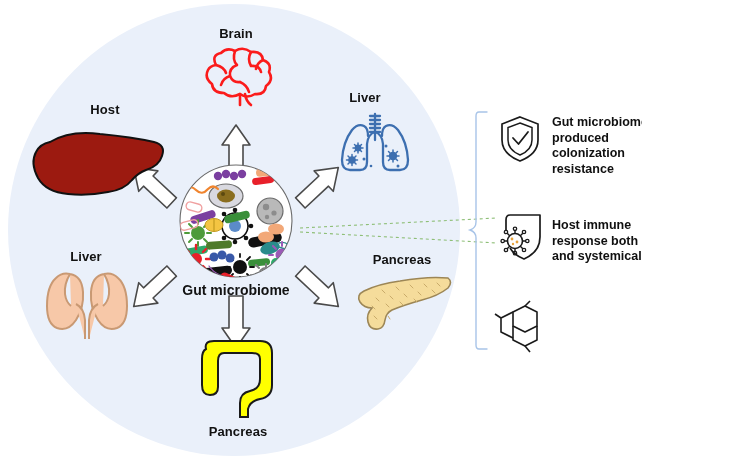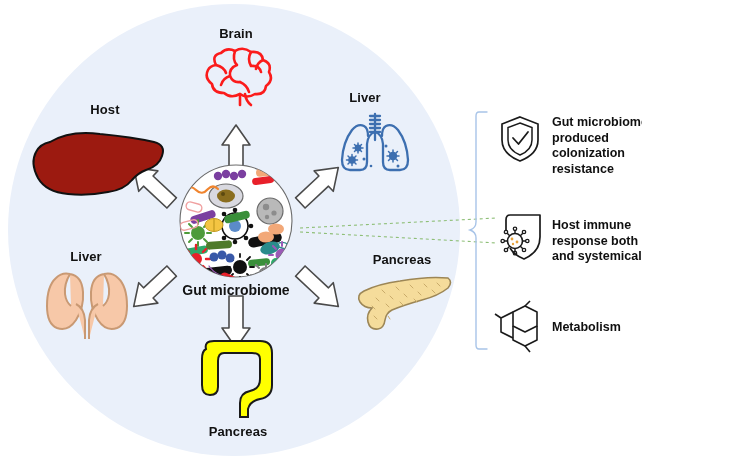--- a/index.html
+++ b/index.html
@@ -369,15 +369,14 @@
   <svg class="abs" style="left:497px;top:300px;width:52px;height:58px" viewBox="0 0 52 58">
     <g fill="none" stroke="#1a1a1a" stroke-width="1.6" stroke-linejoin="round">
       <path d="M 28 6 L 40 12 L 40 26 L 28 32 L 16 26 L 16 12 Z"></path>
       <path d="M 16 26 L 16 40 L 28 46 L 40 40 L 40 26"></path>
       <path d="M 16 12 L 4 18 L 4 32 L 16 38"></path>
       <path d="M 28 6 L 33 1"></path>
       <path d="M 4 18 L -2 14"></path>
       <path d="M 28 46 L 33 52"></path>
     </g>
   </svg>
-  <div class="abs panel-text" style="left:552px;top:320px;width:160px">Metabolism</div>
 
 </div>
 
 </body></html>

